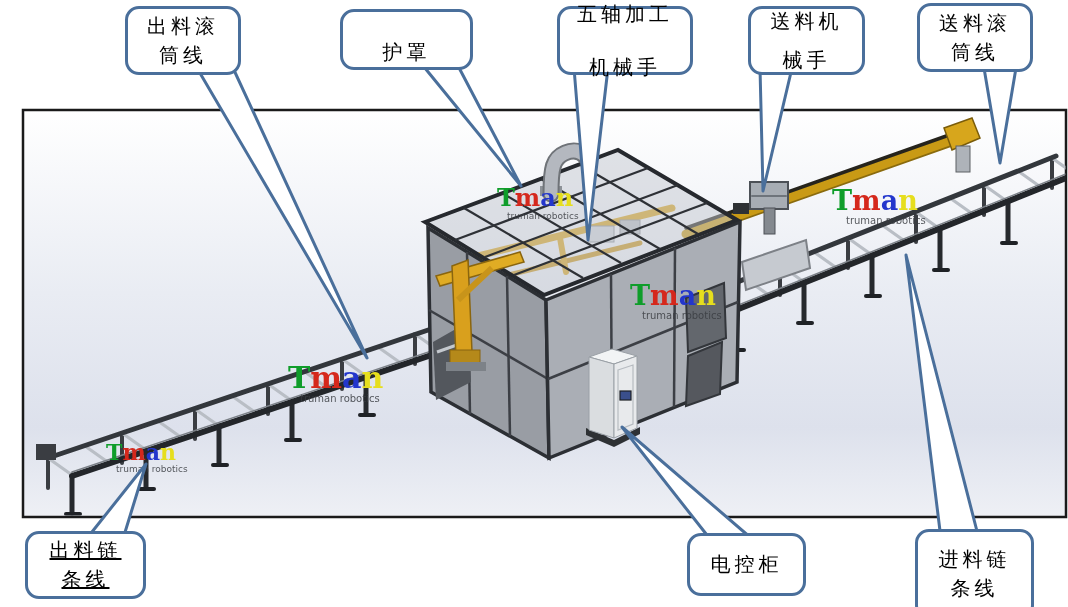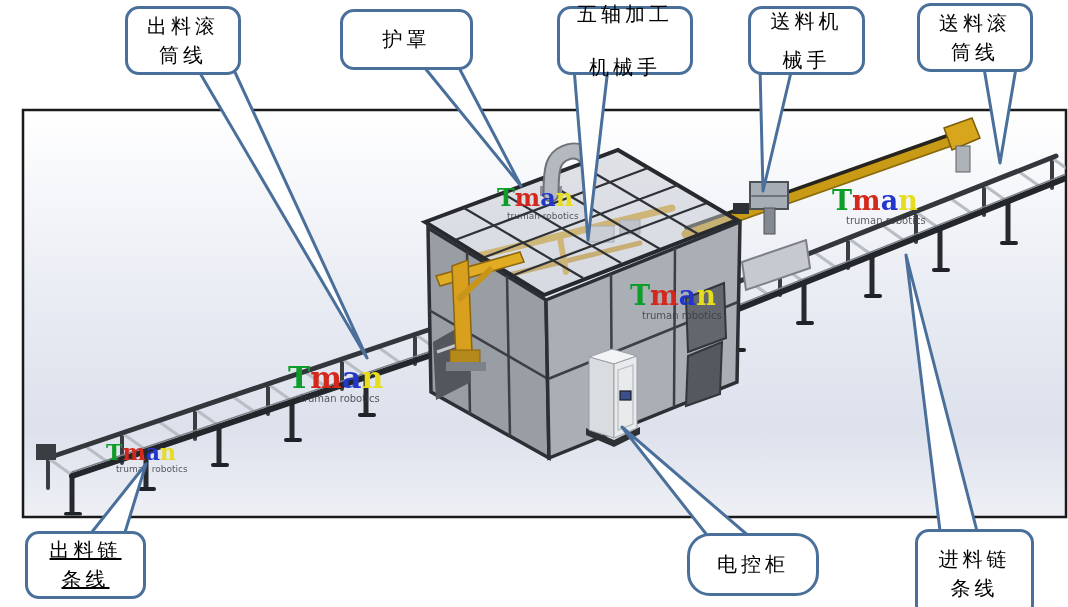--- a/index.html
+++ b/index.html
@@ -237,21 +237,21 @@
     <polygon points="714,544 758,544 622,427"></polygon>
     <polygon points="941,539 979,539 906,255"></polygon>
   </g>
 </svg>
 
 <div class="callout" style="left:125px;top:6px;width:116px;height:69px;">
   <div class="callout-line">出料滚</div>
   <div class="callout-line">筒线</div>
 </div>
 
-<div class="callout" style="left:340px;top:9px;width:133px;height:61px;">
+<div class="callout" style="left:340px;top:9px;width:133px;height:61px;justify-content:flex-end;">
   <div class="callout-line">护罩</div>
 </div>
 
 <div class="callout" style="left:557px;top:6px;width:136px;height:69px;gap:24px;">
   <div class="callout-line">五轴加工</div>
   <div class="callout-line">机械手</div>
 </div>
 
 <div class="callout" style="left:748px;top:6px;width:117px;height:69px;gap:10px;">
   <div class="callout-line">送料机</div>
@@ -261,21 +261,21 @@
 <div class="callout" style="left:917px;top:3px;width:116px;height:69px;">
   <div class="callout-line">送料滚</div>
   <div class="callout-line">筒线</div>
 </div>
 
 <div class="callout" style="left:25px;top:531px;width:121px;height:68px;text-decoration:underline;">
   <div class="callout-line">出料链</div>
   <div class="callout-line">条线</div>
 </div>
 
-<div class="callout" style="left:687px;top:533px;width:132px;height:63px;border-radius:23px;">
+<div class="callout" style="left:687px;top:533px;width:119px;height:63px;">
   <div class="callout-line">电控柜</div>
 </div>
 
 <div class="callout" style="left:915px;top:529px;width:119px;height:90px;">
   <div class="callout-line">进料链</div>
   <div class="callout-line">条线</div>
 </div>
 
 </div>
 

